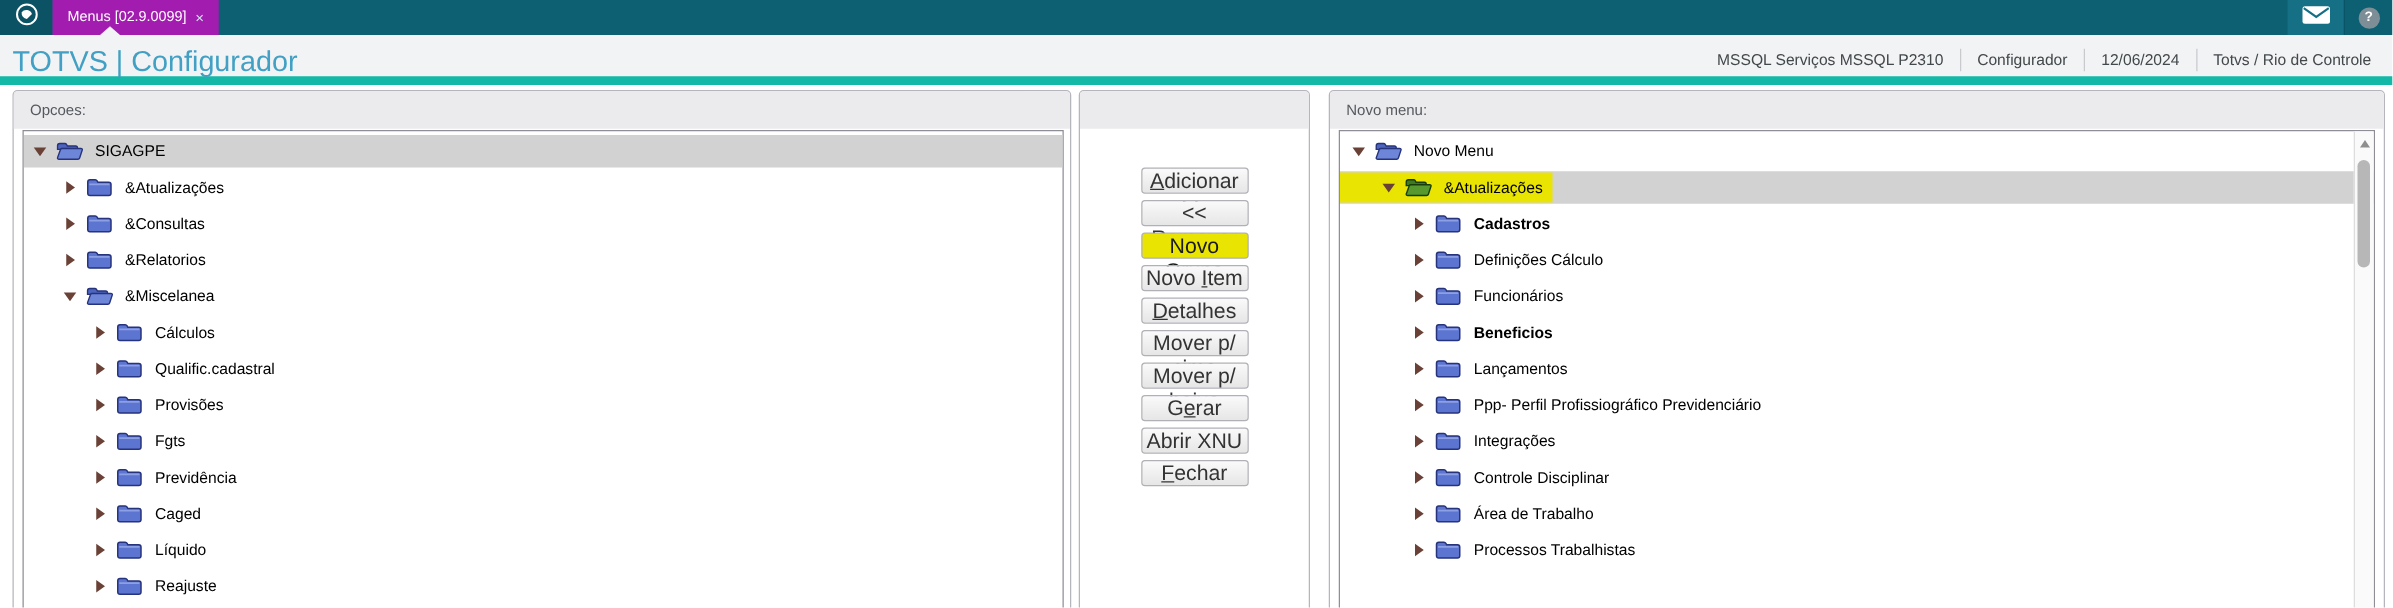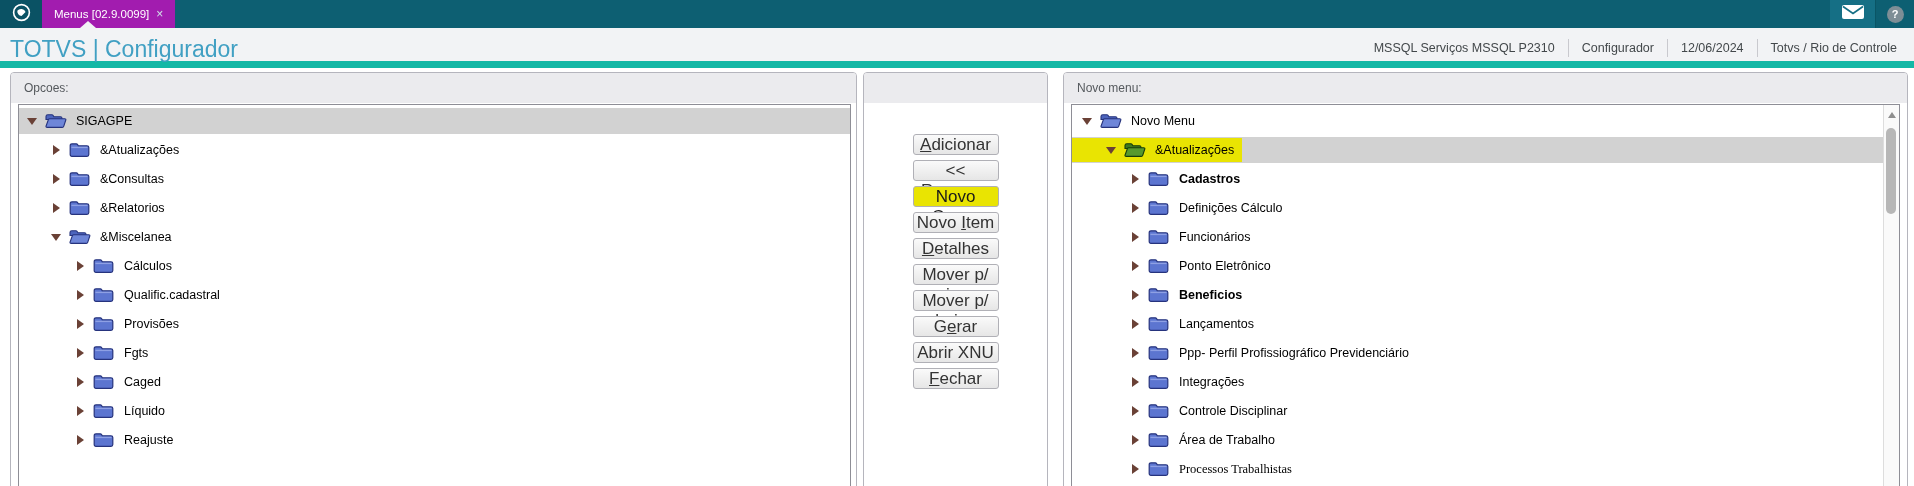--- a/index.html
+++ b/index.html
@@ -252,20 +252,34 @@
         <div class="row-inner" style="padding-left: 54px;">
           <span class="arrow-box">
             <span class="arr-collapsed"></span>
           </span>
           <span class="folder">
             <svg width="21" height="16" viewBox="0 0 21 16">
               <path d="M1.2 3.6 Q1.2 1.8 3 1.8 L7.2 1.8 Q8.2 1.8 8.7 2.7 L9.3 3.8 L18 3.8 Q19.8 3.8 19.8 5.6 L19.8 12.6 Q19.8 14.4 18 14.4 L3 14.4 Q1.2 14.4 1.2 12.6 Z" fill="#5c75d0" stroke="#26337d" stroke-width="1.2"></path>
               <path d="M2.4 5.4 L18.6 5.4" stroke="#8ea0e4" stroke-width="1.4"></path>
             </svg>
           </span>
+          <span class="lbl">Previdência</span>
+        </div>
+      </div>
+      <div class="tree-row">
+        <div class="row-inner" style="padding-left: 54px;">
+          <span class="arrow-box">
+            <span class="arr-collapsed"></span>
+          </span>
+          <span class="folder">
+            <svg width="21" height="16" viewBox="0 0 21 16">
+              <path d="M1.2 3.6 Q1.2 1.8 3 1.8 L7.2 1.8 Q8.2 1.8 8.7 2.7 L9.3 3.8 L18 3.8 Q19.8 3.8 19.8 5.6 L19.8 12.6 Q19.8 14.4 18 14.4 L3 14.4 Q1.2 14.4 1.2 12.6 Z" fill="#5c75d0" stroke="#26337d" stroke-width="1.2"></path>
+              <path d="M2.4 5.4 L18.6 5.4" stroke="#8ea0e4" stroke-width="1.4"></path>
+            </svg>
+          </span>
           <span class="lbl">Caged</span>
         </div>
       </div>
       <div class="tree-row">
         <div class="row-inner" style="padding-left: 54px;">
           <span class="arrow-box">
             <span class="arr-collapsed"></span>
           </span>
           <span class="folder">
             <svg width="21" height="16" viewBox="0 0 21 16">
@@ -382,34 +396,20 @@
           <span class="folder">
             <svg width="21" height="16" viewBox="0 0 21 16">
               <path d="M1.2 3.6 Q1.2 1.8 3 1.8 L7.2 1.8 Q8.2 1.8 8.7 2.7 L9.3 3.8 L18 3.8 Q19.8 3.8 19.8 5.6 L19.8 12.6 Q19.8 14.4 18 14.4 L3 14.4 Q1.2 14.4 1.2 12.6 Z" fill="#5c75d0" stroke="#26337d" stroke-width="1.2"></path>
               <path d="M2.4 5.4 L18.6 5.4" stroke="#8ea0e4" stroke-width="1.4"></path>
             </svg>
           </span>
           <span class="lbl">Funcionários</span>
         </div>
       </div>
       <div class="tree-row">
-        <div class="row-inner" style="padding-left: 56px;">
-          <span class="arrow-box">
-            <span class="arr-collapsed"></span>
-          </span>
-          <span class="folder">
-            <svg width="21" height="16" viewBox="0 0 21 16">
-              <path d="M1.2 3.6 Q1.2 1.8 3 1.8 L7.2 1.8 Q8.2 1.8 8.7 2.7 L9.3 3.8 L18 3.8 Q19.8 3.8 19.8 5.6 L19.8 12.6 Q19.8 14.4 18 14.4 L3 14.4 Q1.2 14.4 1.2 12.6 Z" fill="#5c75d0" stroke="#26337d" stroke-width="1.2"></path>
-              <path d="M2.4 5.4 L18.6 5.4" stroke="#8ea0e4" stroke-width="1.4"></path>
-            </svg>
-          </span>
-          <span class="lbl">Ponto Eletrônico</span>
-        </div>
-      </div>
-      <div class="tree-row">
         <div class="row-inner" style="padding-left: 56px; font-weight: bold;">
           <span class="arrow-box">
             <span class="arr-collapsed"></span>
           </span>
           <span class="folder">
             <svg width="21" height="16" viewBox="0 0 21 16">
               <path d="M1.2 3.6 Q1.2 1.8 3 1.8 L7.2 1.8 Q8.2 1.8 8.7 2.7 L9.3 3.8 L18 3.8 Q19.8 3.8 19.8 5.6 L19.8 12.6 Q19.8 14.4 18 14.4 L3 14.4 Q1.2 14.4 1.2 12.6 Z" fill="#5c75d0" stroke="#26337d" stroke-width="1.2"></path>
               <path d="M2.4 5.4 L18.6 5.4" stroke="#8ea0e4" stroke-width="1.4"></path>
             </svg>
           </span>
@@ -480,21 +480,21 @@
           <span class="folder">
             <svg width="21" height="16" viewBox="0 0 21 16">
               <path d="M1.2 3.6 Q1.2 1.8 3 1.8 L7.2 1.8 Q8.2 1.8 8.7 2.7 L9.3 3.8 L18 3.8 Q19.8 3.8 19.8 5.6 L19.8 12.6 Q19.8 14.4 18 14.4 L3 14.4 Q1.2 14.4 1.2 12.6 Z" fill="#5c75d0" stroke="#26337d" stroke-width="1.2"></path>
               <path d="M2.4 5.4 L18.6 5.4" stroke="#8ea0e4" stroke-width="1.4"></path>
             </svg>
           </span>
           <span class="lbl">Área de Trabalho</span>
         </div>
       </div>
       <div class="tree-row">
-        <div class="row-inner" style="padding-left: 56px; font-family: Liberation Serif, serif;">
+        <div class="row-inner" style="padding-left: 56px;">
           <span class="arrow-box">
             <span class="arr-collapsed"></span>
           </span>
           <span class="folder">
             <svg width="21" height="16" viewBox="0 0 21 16">
               <path d="M1.2 3.6 Q1.2 1.8 3 1.8 L7.2 1.8 Q8.2 1.8 8.7 2.7 L9.3 3.8 L18 3.8 Q19.8 3.8 19.8 5.6 L19.8 12.6 Q19.8 14.4 18 14.4 L3 14.4 Q1.2 14.4 1.2 12.6 Z" fill="#5c75d0" stroke="#26337d" stroke-width="1.2"></path>
               <path d="M2.4 5.4 L18.6 5.4" stroke="#8ea0e4" stroke-width="1.4"></path>
             </svg>
           </span>
           <span class="lbl">Processos Trabalhistas</span>

